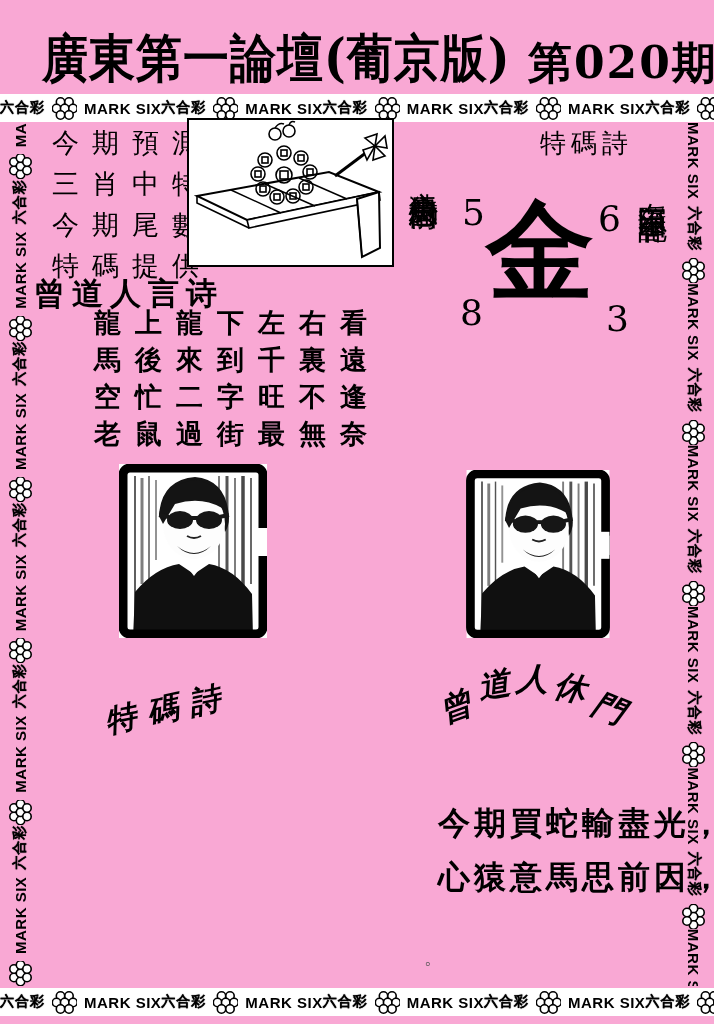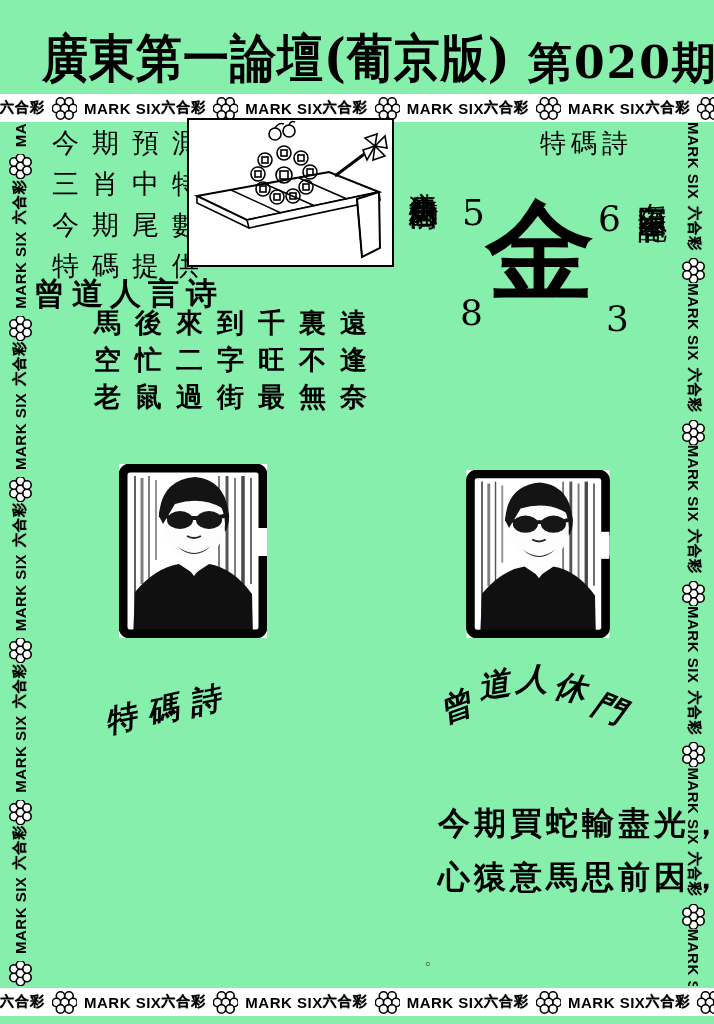--- a/index.html
+++ b/index.html
@@ -1,18 +1,18 @@
 <!DOCTYPE html>
 <html><head>
 <meta charset="utf-8">
 <style>
   html,body{margin:0;padding:0;background:#e8e8e8;}
   .page{
     position:relative; width:714px; height:1024px; margin:0 auto;
-    background:#86efac; overflow:hidden; color:#000;
+    background:#f9a8d4; overflow:hidden; color:#000;
     font-family:"DejaVu Serif","Liberation Serif",serif;
   }
   
   .title-main{
     position:absolute; left:42px; top:24px; width:450px;
     font-size:46px; font-weight:bold; letter-spacing:1px;
     transform:scaleY(1.12); transform-origin:left top; white-space:nowrap;
   }
   .title-issue{
     position:absolute; left:528px; top:34px;
@@ -491,20 +491,21 @@
   <div class="vtext" id="v-left">心猿意馬思前因</div>
   <div class="vtext" id="v-right">白隱深山不記春</div>
   <div class="gold-char">金</div>
   <div class="corner-num" id="num-tl">5</div>
   <div class="corner-num" id="num-tr">6</div>
   <div class="corner-num" id="num-bl">8</div>
   <div class="corner-num" id="num-br">3</div>
 
   <div class="zeng-title">曾道人言诗</div>
   <div class="zeng-poem">
+    <div class="zeng-line">龍上龍下左右看</div>
     <div class="zeng-line">馬後來到千裏遠</div>
     <div class="zeng-line">空忙二字旺不逢</div>
     <div class="zeng-line">老鼠過街最無奈</div>
   </div>
 
   <div class="photo" id="photo-left">
     <svg width="148" height="174" viewBox="0 0 148 174">
       <rect x="0" y="0" width="148" height="174" fill="#fff"></rect>
       <g stroke="#2a2a2a">
         <line x1="16" y1="12" x2="16" y2="160" stroke-width="2" opacity=".75"></line>

